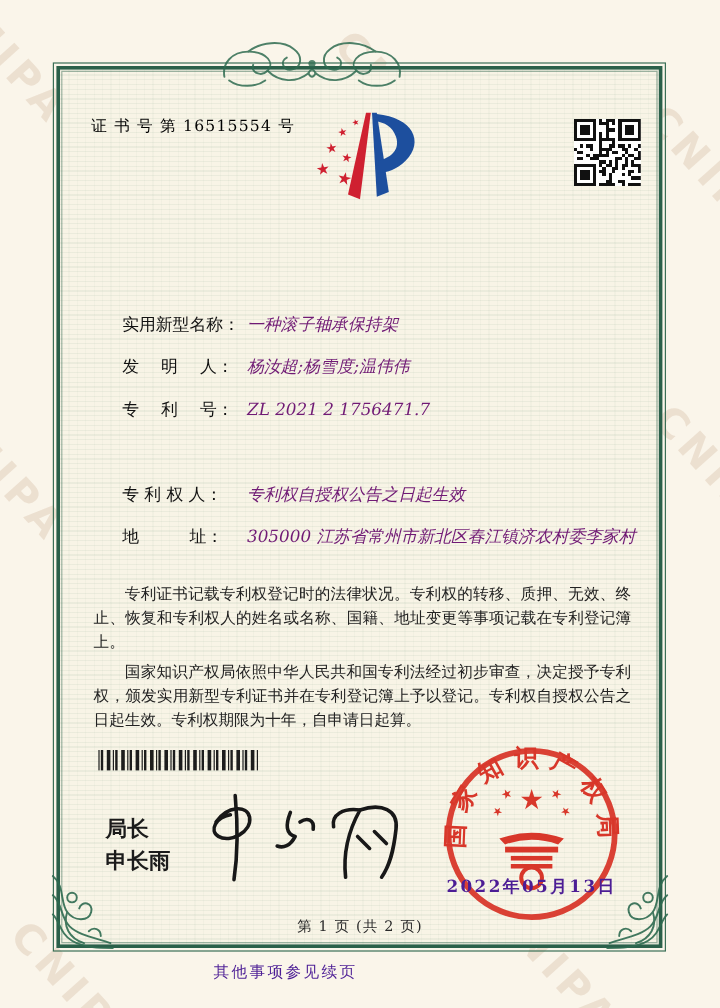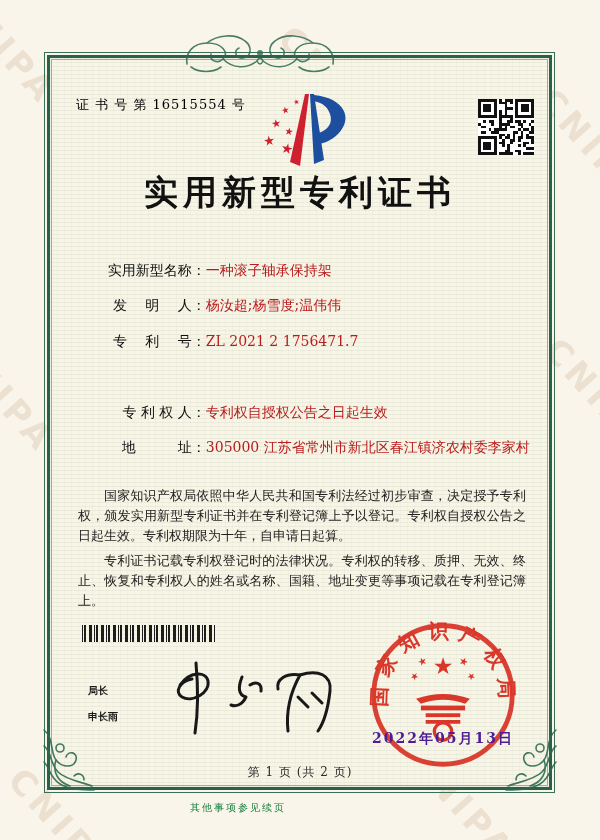--- a/index.html
+++ b/index.html
@@ -43,55 +43,55 @@
 
   .logo{position:absolute;left:248px;top:90px;width:120px;height:80px;}
   .qr{position:absolute;left:478px;top:99px;width:56px;height:56px;}
 
   .title{
     position:absolute;left:0;top:170px;width:600px;
     text-align:center;font-size:34px;font-weight:bold;
     letter-spacing:5px;color:#111;
   }
   .field-row{position:absolute;left:84px;width:460px;font-size:14px;white-space:pre;}
-  .flabel{display:inline-block;min-width:104px;color:#111;text-align:right;}
-  .fvalue{color:#b91c1c;}
+  .flabel{display:inline-block;min-width:104px;color:#111;}
+  .fvalue{color:#701a75;font-style:italic;}
   .flabel2{margin-left:22px;color:#111;}
 
   .paragraphs{
     position:absolute;left:78px;top:486px;width:448px;
     font-size:13px;line-height:20px;color:#222;
   }
   .paragraphs p{margin:0 0 5px 0;text-indent:2em;text-align:justify;}
 
   .barcode{position:absolute;left:82px;top:625px;height:17px;display:flex;align-items:stretch;}
   .barcode span{display:block;background:#1d1d1d;}
 
   .issuer{
     position:absolute;left:88px;top:678px;
     font-family:Liberation Serif, serif;
-    font-size:10px;font-weight:bold;color:#1b1b1b;line-height:26px;
+    font-size:18px;font-weight:bold;color:#1b1b1b;line-height:26px;
   }
   .signature{position:absolute;left:158px;top:655px;width:180px;height:85px;}
 
   .seal{position:absolute;left:368px;top:620px;width:150px;height:150px;}
   .seal svg{position:absolute;inset:0;}
   .seal-date{
     position:absolute;left:50%;top:110px;transform:translateX(-50%);
     white-space:nowrap;font-size:14px;font-weight:bold;
     color:#4c1d95;letter-spacing:2px;
   }
 
   .page-info{
     position:absolute;left:0;top:764px;width:600px;text-align:center;
     font-size:12px;color:#2a2a2a;letter-spacing:1px;
   }
   .note{
     position:absolute;left:0;top:801px;width:476px;text-align:center;
-    font-size:10px;color:#15803d;letter-spacing:2px;
+    font-size:13px;color:#4c1d95;letter-spacing:2px;
   }
 </style>
 </head>
 <body>
 
 <div class="page">
 
   <div class="wm" style="left:-28px;top:-18px;">CNIPA</div>
   <div class="wm" style="left:300px;top:18px;">CNIPA</div>
   <div class="wm" style="left:560px;top:80px;">CNIPA</div>
@@ -283,41 +283,40 @@
         <rect x="11" y="20" width="1" height="1"></rect>
         <rect x="12" y="20" width="1" height="1"></rect>
         <rect x="15" y="20" width="1" height="1"></rect>
         <rect x="17" y="20" width="1" height="1"></rect>
         <rect x="18" y="20" width="1" height="1"></rect>
         <rect x="19" y="20" width="1" height="1"></rect>
         <rect x="20" y="20" width="1" height="1"></rect>
       </g>
   </svg>
 
-  <div class="title">实用新型专利证书</div>
 
   <div class="field-row" style="top:246px;">
     <span class="flabel">实用新型名称：</span><span class="fvalue">一种滚子轴承保持架</span>
   </div>
   <div class="field-row" style="top:281px;">
     <span class="flabel">发　 明　 人：</span><span class="fvalue">杨汝超;杨雪度;温伟伟</span>
   </div>
   <div class="field-row" style="top:317px;">
     <span class="flabel">专　 利　 号：</span><span class="fvalue">ZL 2021 2 1756471.7</span>
   </div>
   <div class="field-row" style="top:388px;">
     <span class="flabel">专 利 权 人：</span><span class="fvalue">专利权自授权公告之日起生效</span>
   </div>
   <div class="field-row" style="top:423px;">
     <span class="flabel">地　　　址：</span><span class="fvalue">305000 江苏省常州市新北区春江镇济农村委李家村</span>
   </div>
 
   <div class="paragraphs">
+    <p>专利证书记载专利权登记时的法律状况。专利权的转移、质押、无效、终止、恢复和专利权人的姓名或名称、国籍、地址变更等事项记载在专利登记簿上。</p>
     <p>国家知识产权局依照中华人民共和国专利法经过初步审查，决定授予专利权，颁发实用新型专利证书并在专利登记簿上予以登记。专利权自授权公告之日起生效。专利权期限为十年，自申请日起算。</p>
-    <p>专利证书记载专利权登记时的法律状况。专利权的转移、质押、无效、终止、恢复和专利权人的姓名或名称、国籍、地址变更等事项记载在专利登记簿上。</p>
   </div>
 
   <div class="barcode" id="barcode">
       <span style="width: 1px; margin-right: 1px;"></span>
       <span style="width: 2px; margin-right: 3px;"></span>
       <span style="width: 3px; margin-right: 2px;"></span>
       <span style="width: 1px; margin-right: 1px;"></span>
       <span style="width: 2px; margin-right: 3px;"></span>
       <span style="width: 3px; margin-right: 2px;"></span>
       <span style="width: 1px; margin-right: 1px;"></span>

